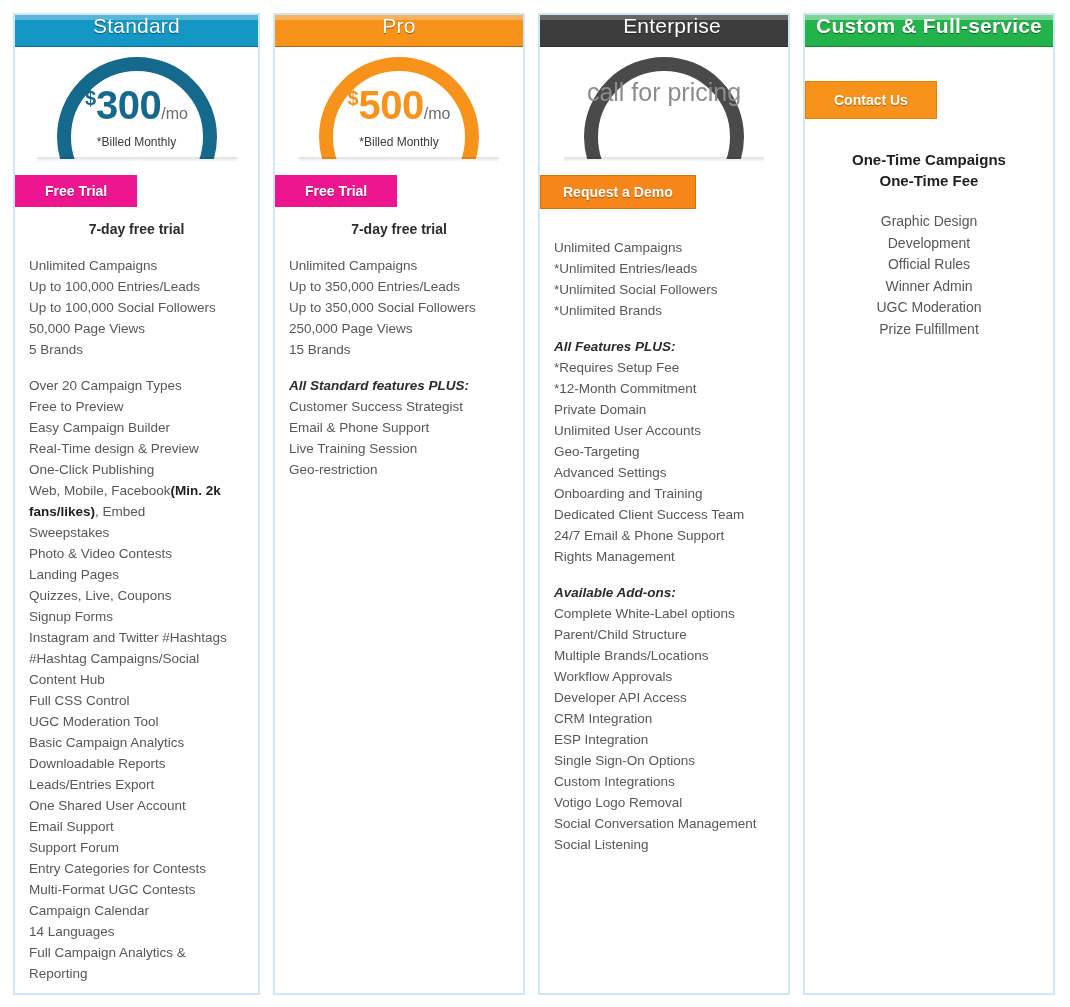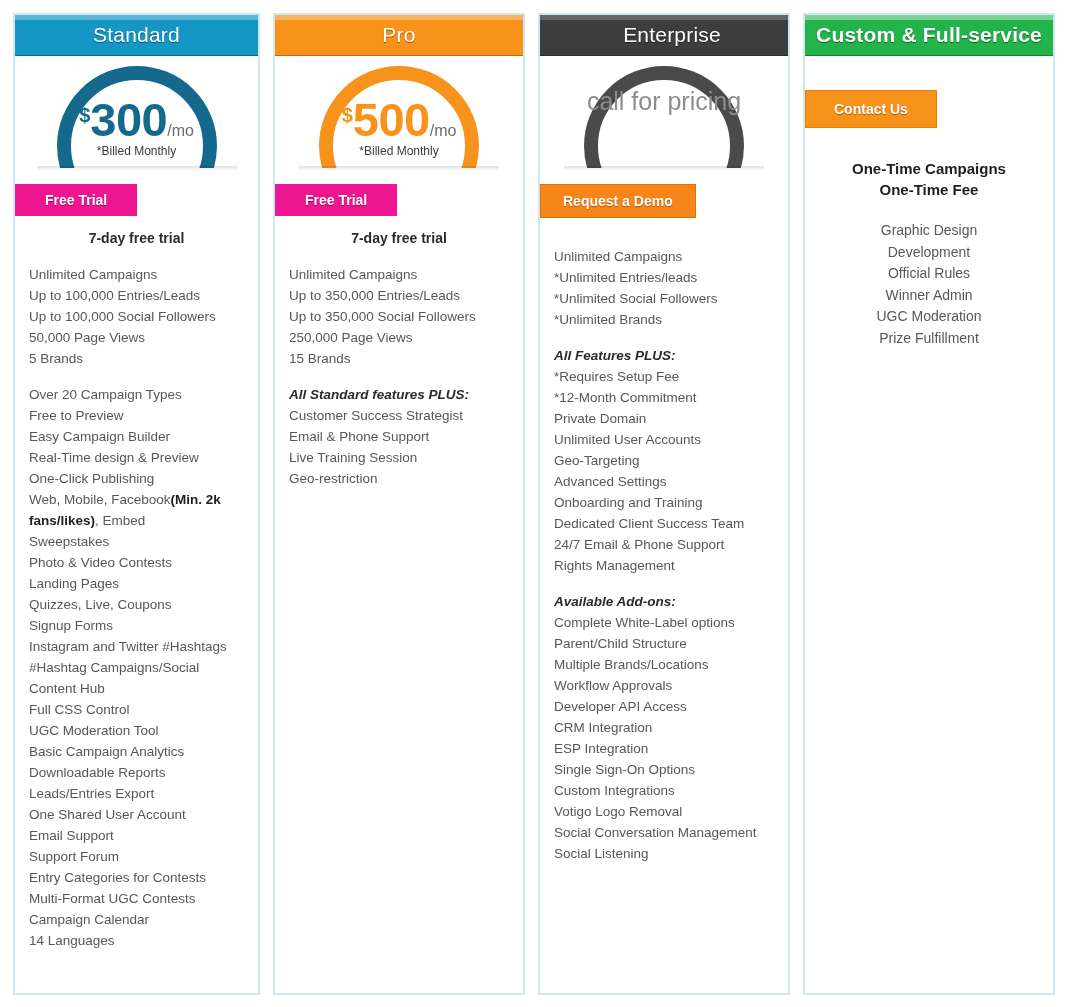--- a/index.html
+++ b/index.html
@@ -34,24 +34,23 @@
     overflow: hidden;
   }
   .plan-card.card-standard { width: 247px; }
   .plan-card.card-pro      { width: 252px; }
   .plan-card.card-enterprise { width: 252px; }
   .plan-card.card-custom   { width: 252px; }
 
   
   .plan-header {
     position: relative;
-    height: 43px;
+    height: 34px;
     margin: -2px -2px 0 -2px;
     display: flex;
-    align-items: center;
     justify-content: center;
     border: 1px solid rgba(0,0,0,0.28);
   }
   .plan-header .top-strip {
     position: absolute;
     top: 0; left: 0; right: 0;
     height: 6px;
     background: rgba(255,255,255,0.30);
   }
   .plan-header-title {
@@ -116,21 +115,21 @@
     text-align: center;
     white-space: nowrap;
   }
   .price-currency {
     font-size: 20px;
     font-weight: bold;
     color: #15698d;
     vertical-align: 14px;
   }
   .price-amount {
-    font-size: 47px;
+    font-size: 40px;
     font-weight: bold;
     color: #15698d;
     letter-spacing: -0.5px;
   }
   .price-period {
     font-size: 16px;
     color: #6b6b6b;
   }
   .card-pro .price-currency,
   .card-pro .price-amount { color: #f7931a; }
@@ -281,20 +280,21 @@
         <div class="feature">Basic Campaign Analytics</div>
         <div class="feature">Downloadable Reports</div>
         <div class="feature">Leads/Entries Export</div>
         <div class="feature">One Shared User Account</div>
         <div class="feature">Email Support</div>
         <div class="feature">Support Forum</div>
         <div class="feature">Entry Categories for Contests</div>
         <div class="feature">Multi-Format UGC Contests</div>
         <div class="feature">Campaign Calendar</div>
         <div class="feature">14 Languages</div>
+        <div class="feature">Full Campaign Analytics &amp; Reporting</div>
       </div>
   </div>
 
   <div class="plan-card card-pro">
     <div class="plan-header">
       <span class="top-strip"></span>
       <span class="plan-header-title">Pro</span>
     </div>
 
     <div class="price-area">

